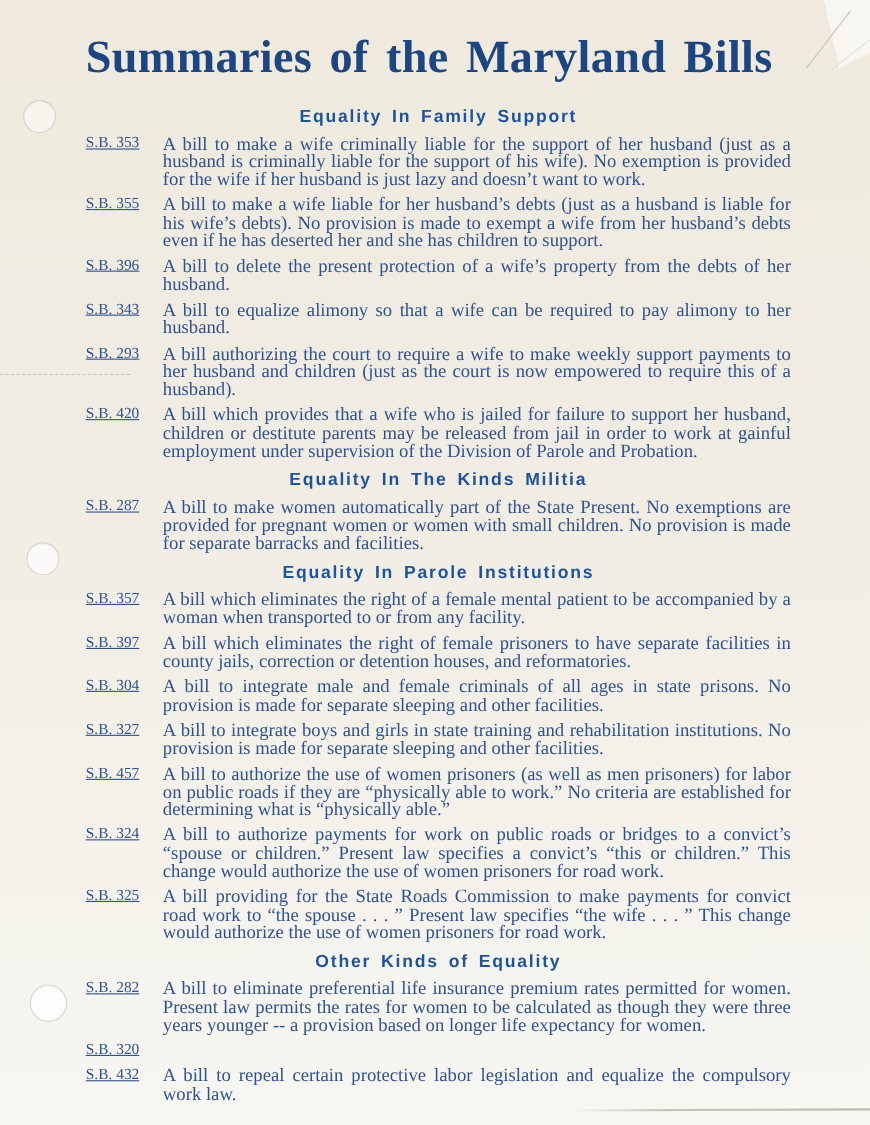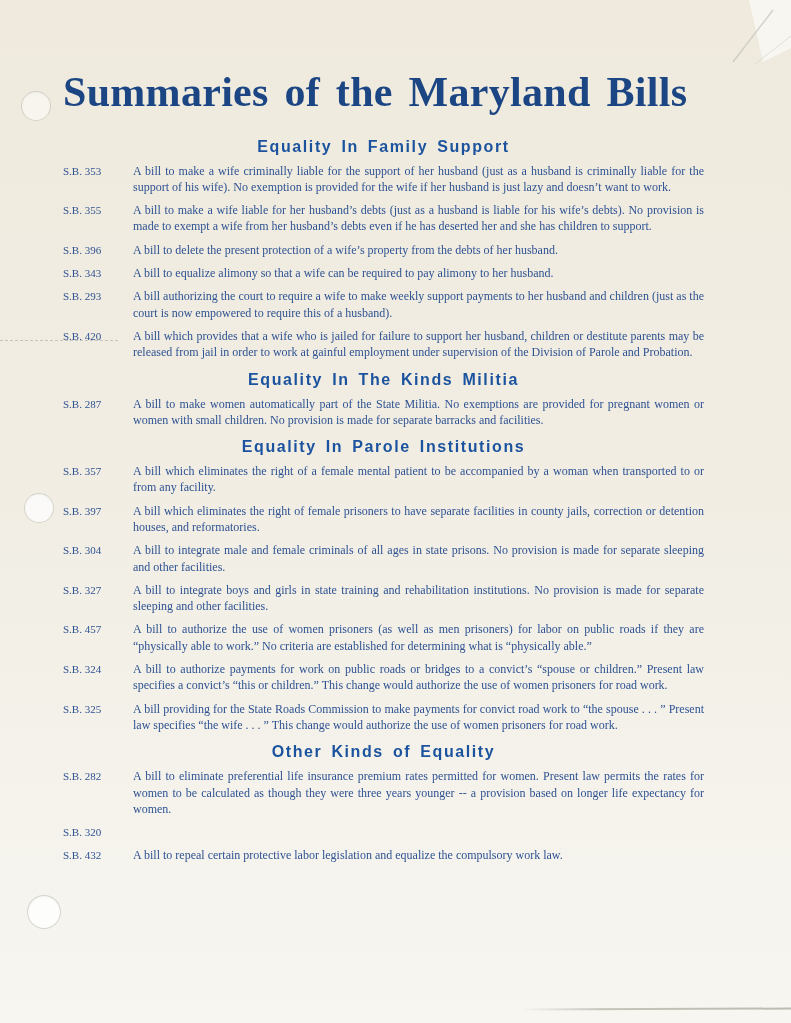--- a/index.html
+++ b/index.html
@@ -35,42 +35,42 @@
     position:absolute;left:0;top:340px;width:118px;height:0;
     border-top:1.5px dashed #b0afa9;opacity:.65;
   }
   
   .edge{
     position:absolute;left:520px;top:1008px;width:271px;height:1.5px;
     background:linear-gradient(90deg,rgba(180,177,168,0),#c7c4bb 30%,#bdbab1);
     transform:rotate(-.2deg);
   }
   .content{
-    position:absolute;left:63px;top:28px;width:641px;margin-top:40px;
+    position:absolute;left:78px;top:28px;width:641px;
   }
   .title{
     font-size:42px;font-weight:700;color:var(--title-ink);
     letter-spacing:.3px;word-spacing:5px;line-height:1.18;
     margin:0 0 19px 0;white-space:nowrap;
   }
   .section-heading{
     font-family:"Liberation Sans","DejaVu Sans",sans-serif;
     font-weight:700;font-size:16px;color:var(--heading-ink);
     text-align:center;letter-spacing:1.6px;word-spacing:3px;
     margin:9px 0 6px 0;line-height:20px;
   }
   .bill{
     display:grid;grid-template-columns:57px 1fr;column-gap:13px;
     margin:0 0 7px 0;
   }
   .bill-id{
-    color:var(--ink);font-size:11px;line-height:16.3px;white-space:nowrap;
+    color:var(--ink);font-size:14px;line-height:16.3px;white-space:nowrap;text-decoration:underline;
   }
   .bill-text{
-    color:var(--ink);font-size:12px;line-height:16.3px;
+    color:var(--ink);font-size:17px;line-height:16.3px;
     text-align:justify;
   }
 </style>
 </head>
 <body>
 
 <div class="page">
 
   <div class="hole h1"></div>
   <div class="hole h2"></div>
@@ -109,21 +109,21 @@
           <div class="bill-id">S.B. 293</div>
           <div class="bill-text">A bill authorizing the court to require a wife to make weekly support payments to her husband and children (just as the court is now empowered to require this of a husband).</div>
         </div>
         <div class="bill">
           <div class="bill-id">S.B. 420</div>
           <div class="bill-text">A bill which provides that a wife who is jailed for failure to support her husband, children or destitute parents may be released from jail in order to work at gainful employment under supervision of the Division of Parole and Probation.</div>
         </div>
         <div class="section-heading">Equality In The Kinds Militia</div>
         <div class="bill">
           <div class="bill-id">S.B. 287</div>
-          <div class="bill-text">A bill to make women automatically part of the State Militia. No exemptions are provided for pregnant women or women with small children. No provision is made for separate barracks and facilities.</div>
+          <div class="bill-text">A bill to make women automatically part of the State Present. No exemptions are provided for pregnant women or women with small children. No provision is made for separate barracks and facilities.</div>
         </div>
         <div class="section-heading">Equality In Parole Institutions</div>
         <div class="bill">
           <div class="bill-id">S.B. 357</div>
           <div class="bill-text">A bill which eliminates the right of a female mental patient to be accompanied by a woman when transported to or from any facility.</div>
         </div>
         <div class="bill">
           <div class="bill-id">S.B. 397</div>
           <div class="bill-text">A bill which eliminates the right of female prisoners to have separate facilities in county jails, correction or detention houses, and reformatories.</div>
         </div>

